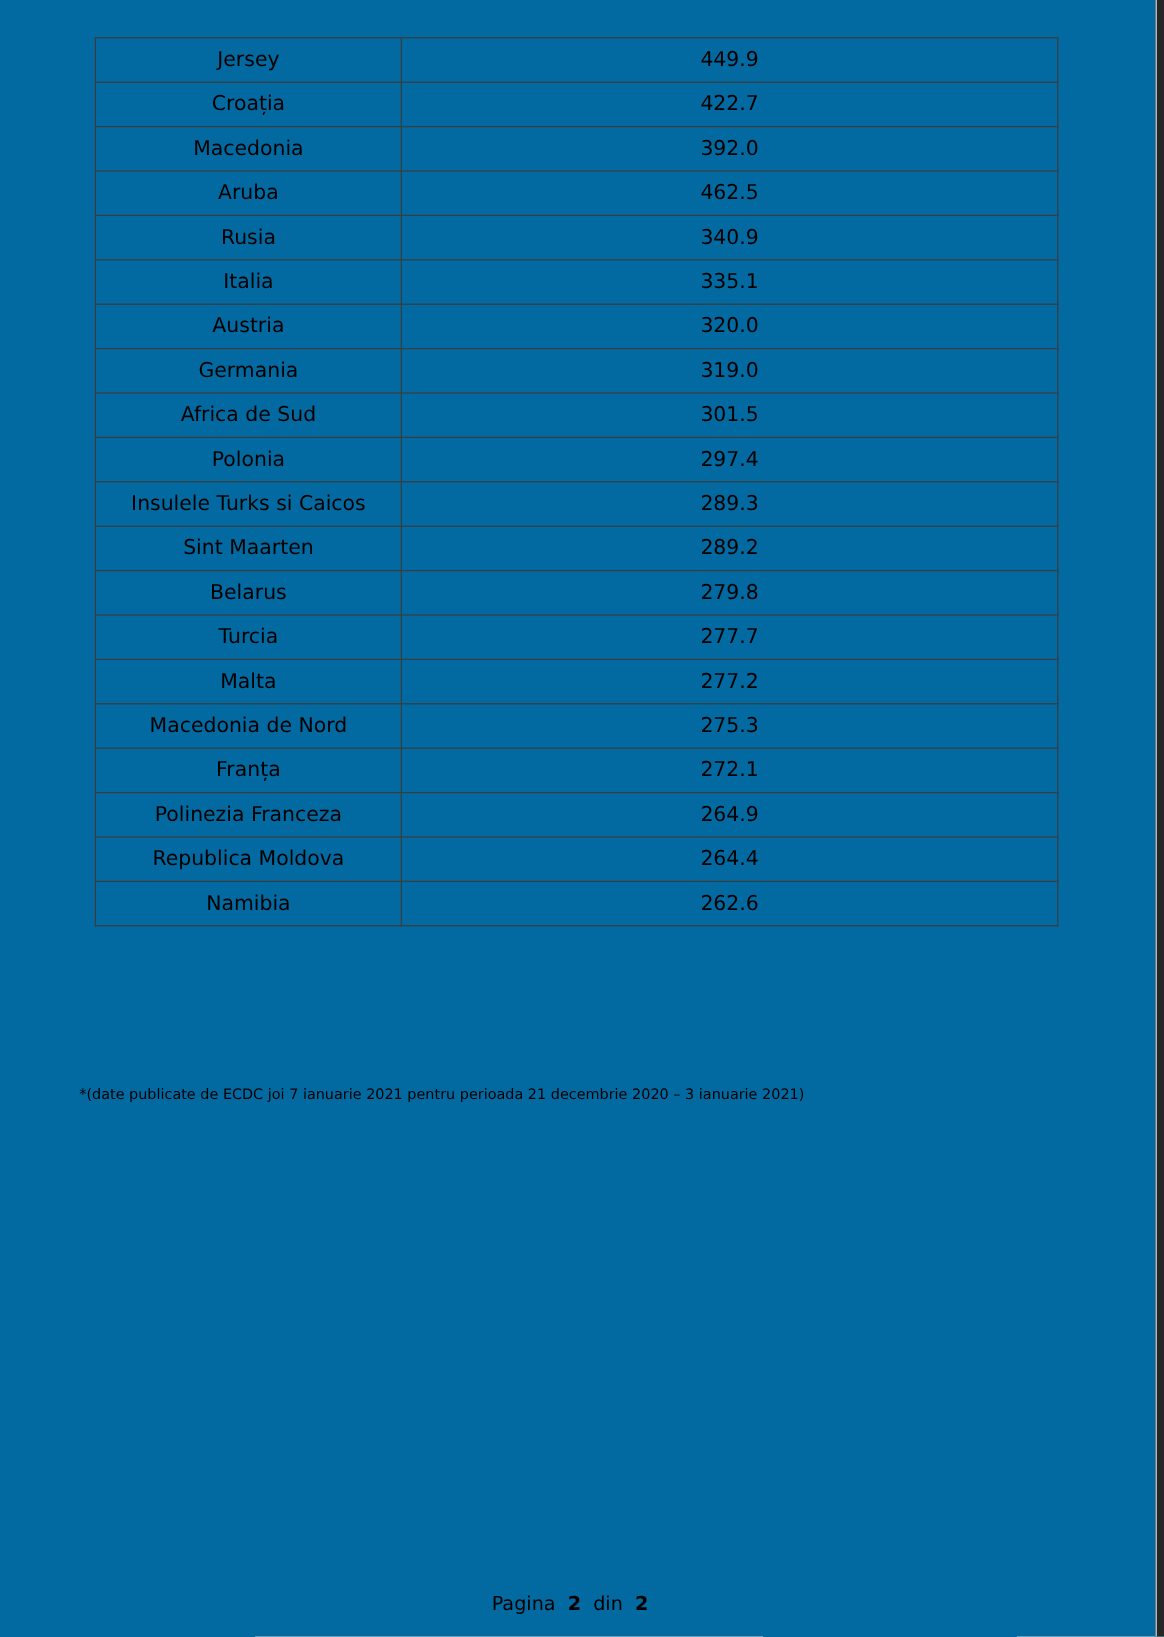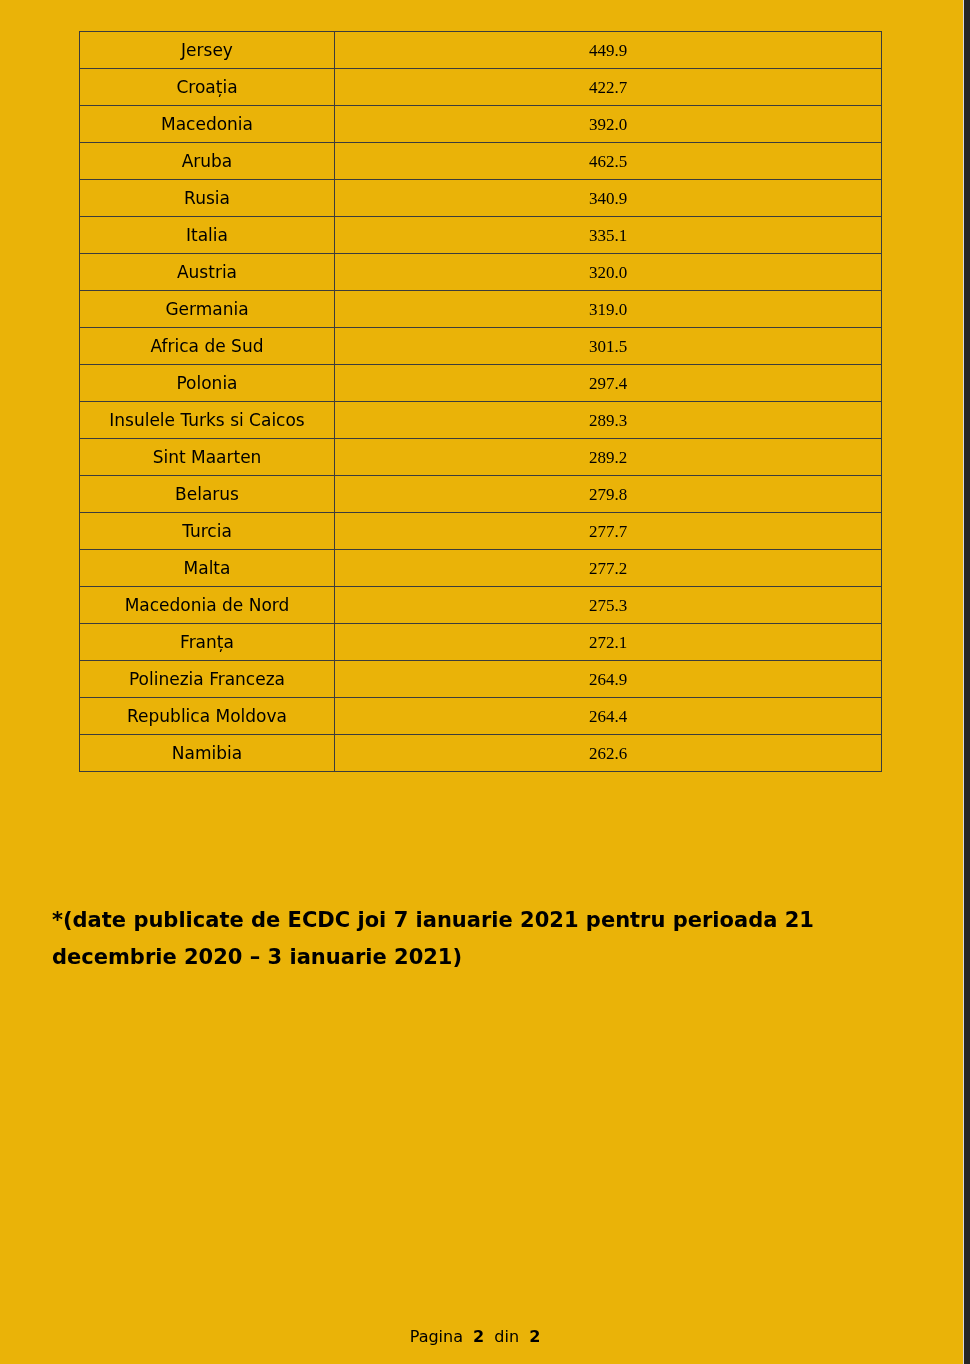--- a/index.html
+++ b/index.html
@@ -6,21 +6,21 @@
     margin: 0;
     padding: 0;
     background: #ffffff;
     font-family: "DejaVu Sans", "Liberation Sans", sans-serif;
     color: #000000;
   }
   .page {
     position: relative;
     width: 970px;
     height: 1364px;
-    background: #eab308;
+    background: #0369a1;
     overflow: hidden;
   }
   
   .viewer-edge {
     position: absolute;
     top: 0;
     right: 0;
     width: 6px;
     height: 100%;
     background: #262626;
@@ -39,28 +39,28 @@
     height: 36px;
     padding: 0;
     text-align: center;
     vertical-align: middle;
     font-size: 17px;
     line-height: 1;
     white-space: nowrap;
     overflow: hidden;
   }
   td.country-cell { width: 254px; }
-  td.value-cell  { width: 546px; font-family: Liberation Serif, serif; }
+  td.value-cell  { width: 546px; }
   .footnote {
     position: absolute;
-    left: 52px;
+    left: 66px;
     top: 902px;
     width: 872px;
-    font-size: 21px;
-    font-weight: bold;
+    font-size: 12px;
+    font-weight: normal;
     line-height: 1.74;
     color: #000000;
   }
   .footer {
     position: absolute;
     left: 0;
     right: 20px;
     top: 1327px;
     text-align: center;
     font-size: 16px;

